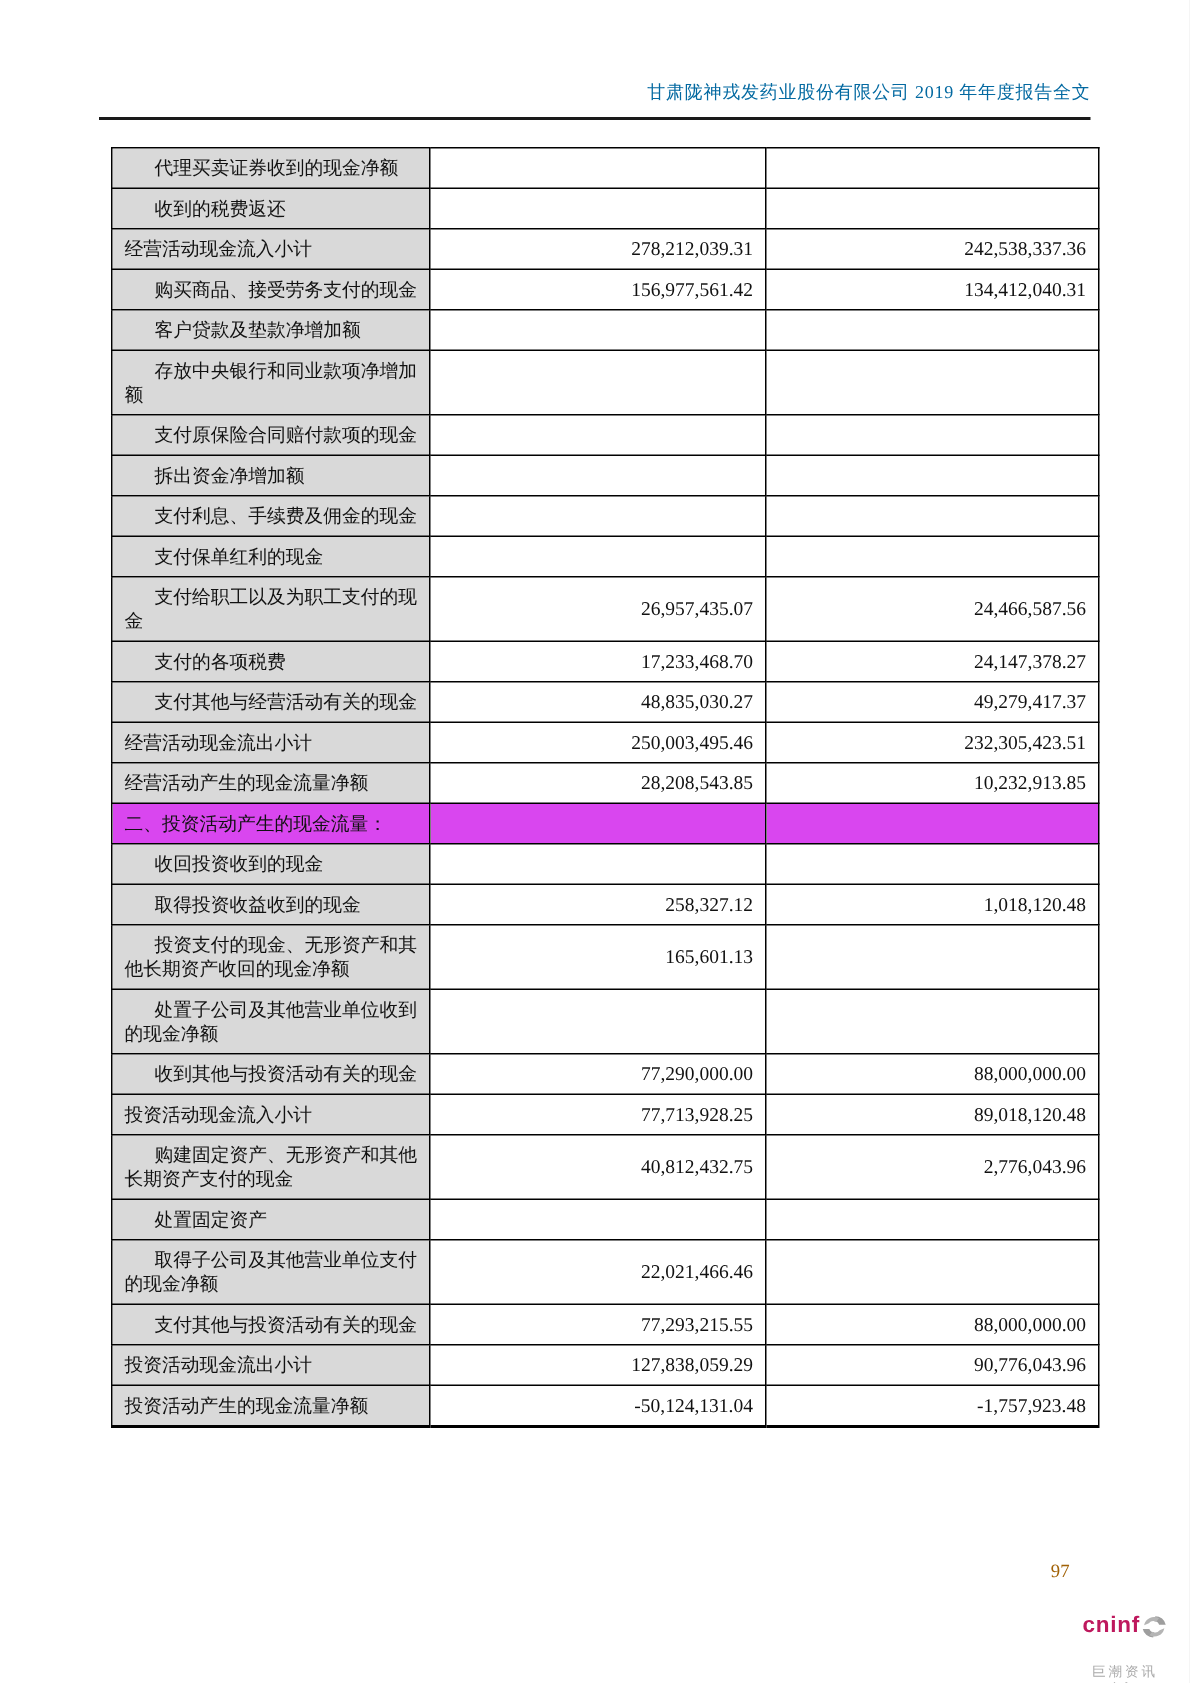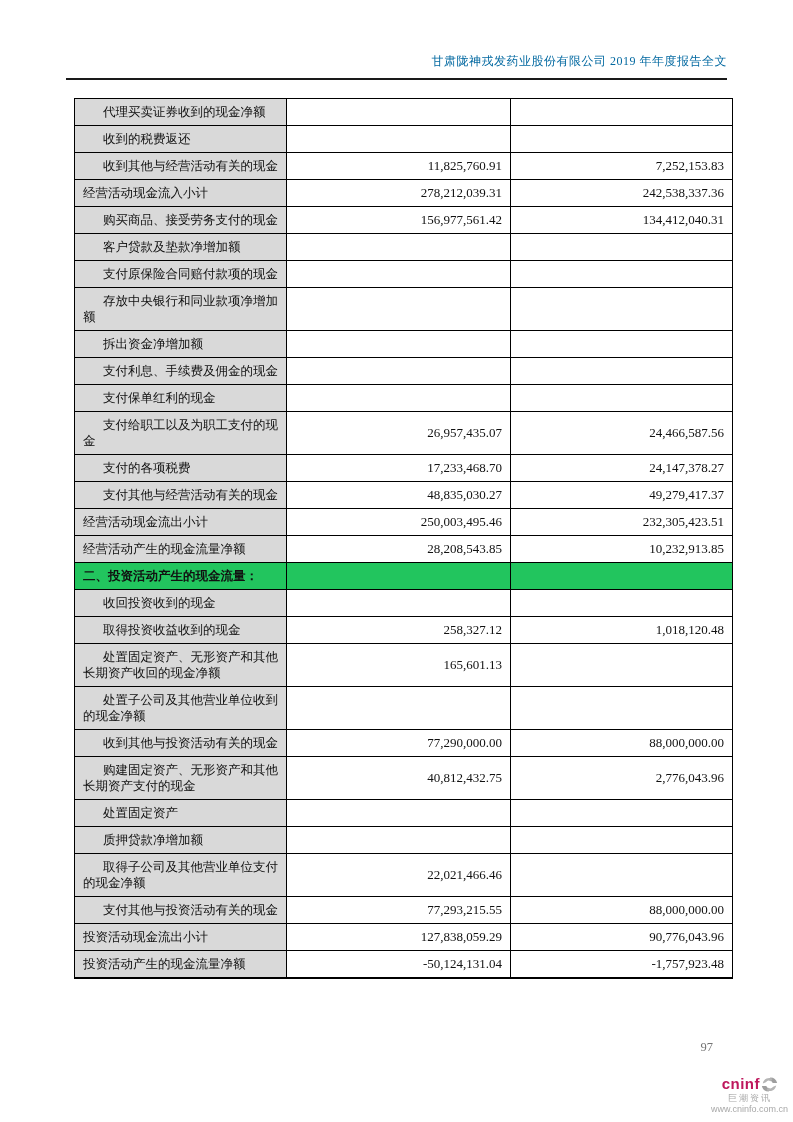--- a/index.html
+++ b/index.html
@@ -50,27 +50,27 @@
     font-size:12.5px;
     padding-left:5px;
     padding-right:3px;
     word-break:break-all;
   }
   td.c-label.indent{text-indent:20px;}
   td.c-num{
     text-align:right;
     font-size:13px;
   }
-  tr.section td{background:#22c55e;font-weight:bold;}
+  tr.section td{background:#d946ef;}
   
   .page-number{
     position:absolute;
     top:1040px;right:80px;
     font-size:12.5px;
-    color:#737373;
+    color:#a16207;
     text-align:center;
   }
   .cninfo-logo{
     position:absolute;
     top:1076px;right:5px;
     width:95px;
     text-align:right;
     color:#a0a0a0;
     line-height:1.1;
     font-family:"Liberation Sans","DejaVu Sans",sans-serif;
@@ -85,21 +85,21 @@
     font-size:15px;
     font-weight:bold;
     letter-spacing:0.5px;
     color:#be185d;
   }
   .logo-swirl{width:17px;height:17px;margin-left:1px;}
   .logo-cn{
     font-size:9px;
     letter-spacing:2px;
     color:#a8a8a8;
-    margin:1px 16px 1px 0;
+    margin:17px 16px 1px 0;
   }
   .logo-url{
     font-size:9px;
     color:#a8a8a8;
     margin-right:0;
   }
 </style>
 </head>
 <body>
 
@@ -120,52 +120,47 @@
       <td class="c-num"></td>
       <td class="c-num"></td>
     </tr>
 
     <tr>
       <td class="c-label indent">收到的税费返还</td>
       <td class="c-num"></td>
       <td class="c-num"></td>
     </tr>
 
-    <tr>
-      <td class="c-label indent">收到其他与经营活动有关的现金</td>
-      <td class="c-num">11,825,760.91</td>
-      <td class="c-num">7,252,153.83</td>
-    </tr>
 
     <tr>
       <td class="c-label">经营活动现金流入小计</td>
       <td class="c-num">278,212,039.31</td>
       <td class="c-num">242,538,337.36</td>
     </tr>
 
     <tr>
       <td class="c-label indent">购买商品、接受劳务支付的现金</td>
       <td class="c-num">156,977,561.42</td>
       <td class="c-num">134,412,040.31</td>
     </tr>
 
     <tr>
       <td class="c-label indent">客户贷款及垫款净增加额</td>
       <td class="c-num"></td>
       <td class="c-num"></td>
     </tr>
 
     <tr>
+      <td class="c-label indent">存放中央银行和同业款项净增加额</td>
+      <td class="c-num"></td>
+      <td class="c-num"></td>
+    </tr>
+
+    <tr>
       <td class="c-label indent">支付原保险合同赔付款项的现金</td>
-      <td class="c-num"></td>
-      <td class="c-num"></td>
-    </tr>
-
-    <tr>
-      <td class="c-label indent">存放中央银行和同业款项净增加额</td>
       <td class="c-num"></td>
       <td class="c-num"></td>
     </tr>
 
     <tr>
       <td class="c-label indent">拆出资金净增加额</td>
       <td class="c-num"></td>
       <td class="c-num"></td>
     </tr>
 
@@ -223,55 +218,55 @@
       <td class="c-num"></td>
     </tr>
 
     <tr>
       <td class="c-label indent">取得投资收益收到的现金</td>
       <td class="c-num">258,327.12</td>
       <td class="c-num">1,018,120.48</td>
     </tr>
 
     <tr>
-      <td class="c-label indent">处置固定资产、无形资产和其他长期资产收回的现金净额</td>
+      <td class="c-label indent">投资支付的现金、无形资产和其他长期资产收回的现金净额</td>
       <td class="c-num">165,601.13</td>
       <td class="c-num"></td>
     </tr>
 
     <tr>
       <td class="c-label indent">处置子公司及其他营业单位收到的现金净额</td>
       <td class="c-num"></td>
       <td class="c-num"></td>
     </tr>
 
     <tr>
       <td class="c-label indent">收到其他与投资活动有关的现金</td>
       <td class="c-num">77,290,000.00</td>
       <td class="c-num">88,000,000.00</td>
     </tr>
 
+    <tr>
+      <td class="c-label">投资活动现金流入小计</td>
+      <td class="c-num">77,713,928.25</td>
+      <td class="c-num">89,018,120.48</td>
+    </tr>
 
     <tr>
       <td class="c-label indent">购建固定资产、无形资产和其他长期资产支付的现金</td>
       <td class="c-num">40,812,432.75</td>
       <td class="c-num">2,776,043.96</td>
     </tr>
 
     <tr>
       <td class="c-label indent">处置固定资产</td>
       <td class="c-num"></td>
       <td class="c-num"></td>
     </tr>
 
-    <tr>
-      <td class="c-label indent">质押贷款净增加额</td>
-      <td class="c-num"></td>
-      <td class="c-num"></td>
-    </tr>
 
     <tr>
       <td class="c-label indent">取得子公司及其他营业单位支付的现金净额</td>
       <td class="c-num">22,021,466.46</td>
       <td class="c-num"></td>
     </tr>
 
     <tr>
       <td class="c-label indent">支付其他与投资活动有关的现金</td>
       <td class="c-num">77,293,215.55</td>

